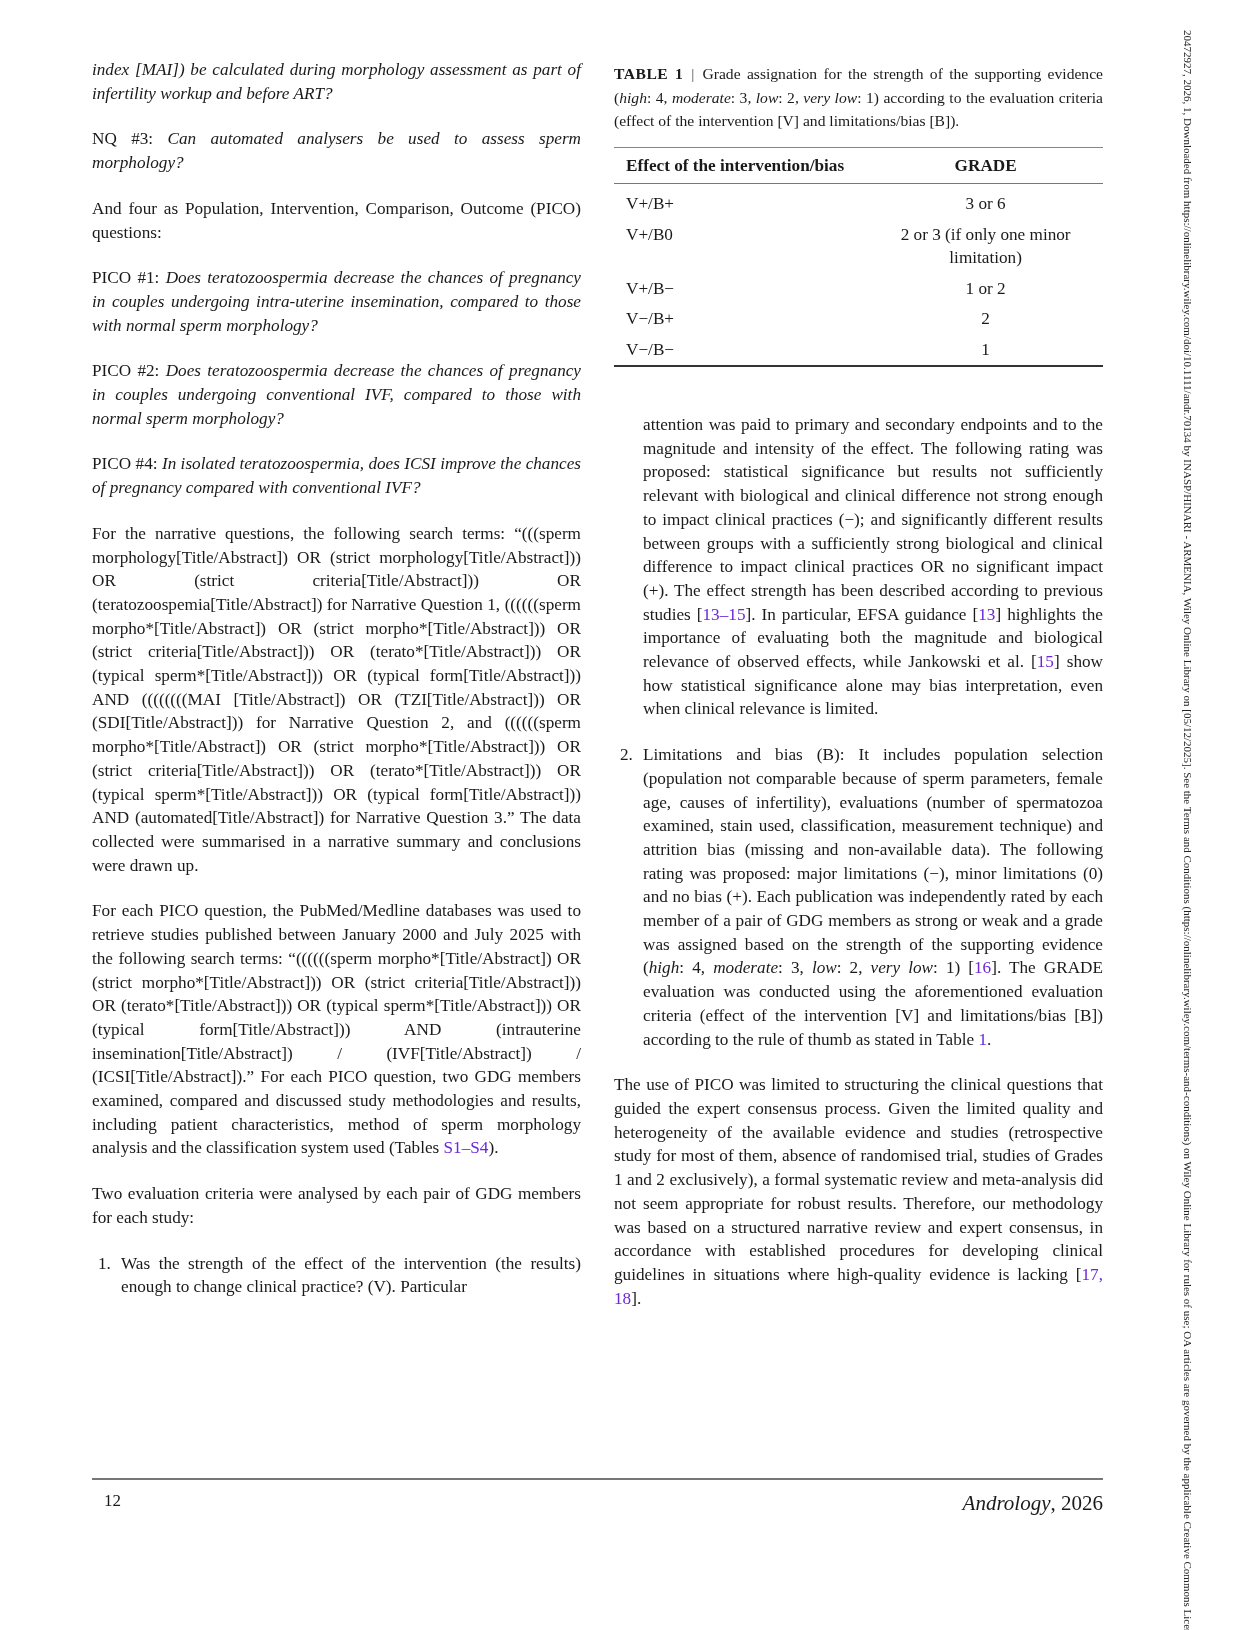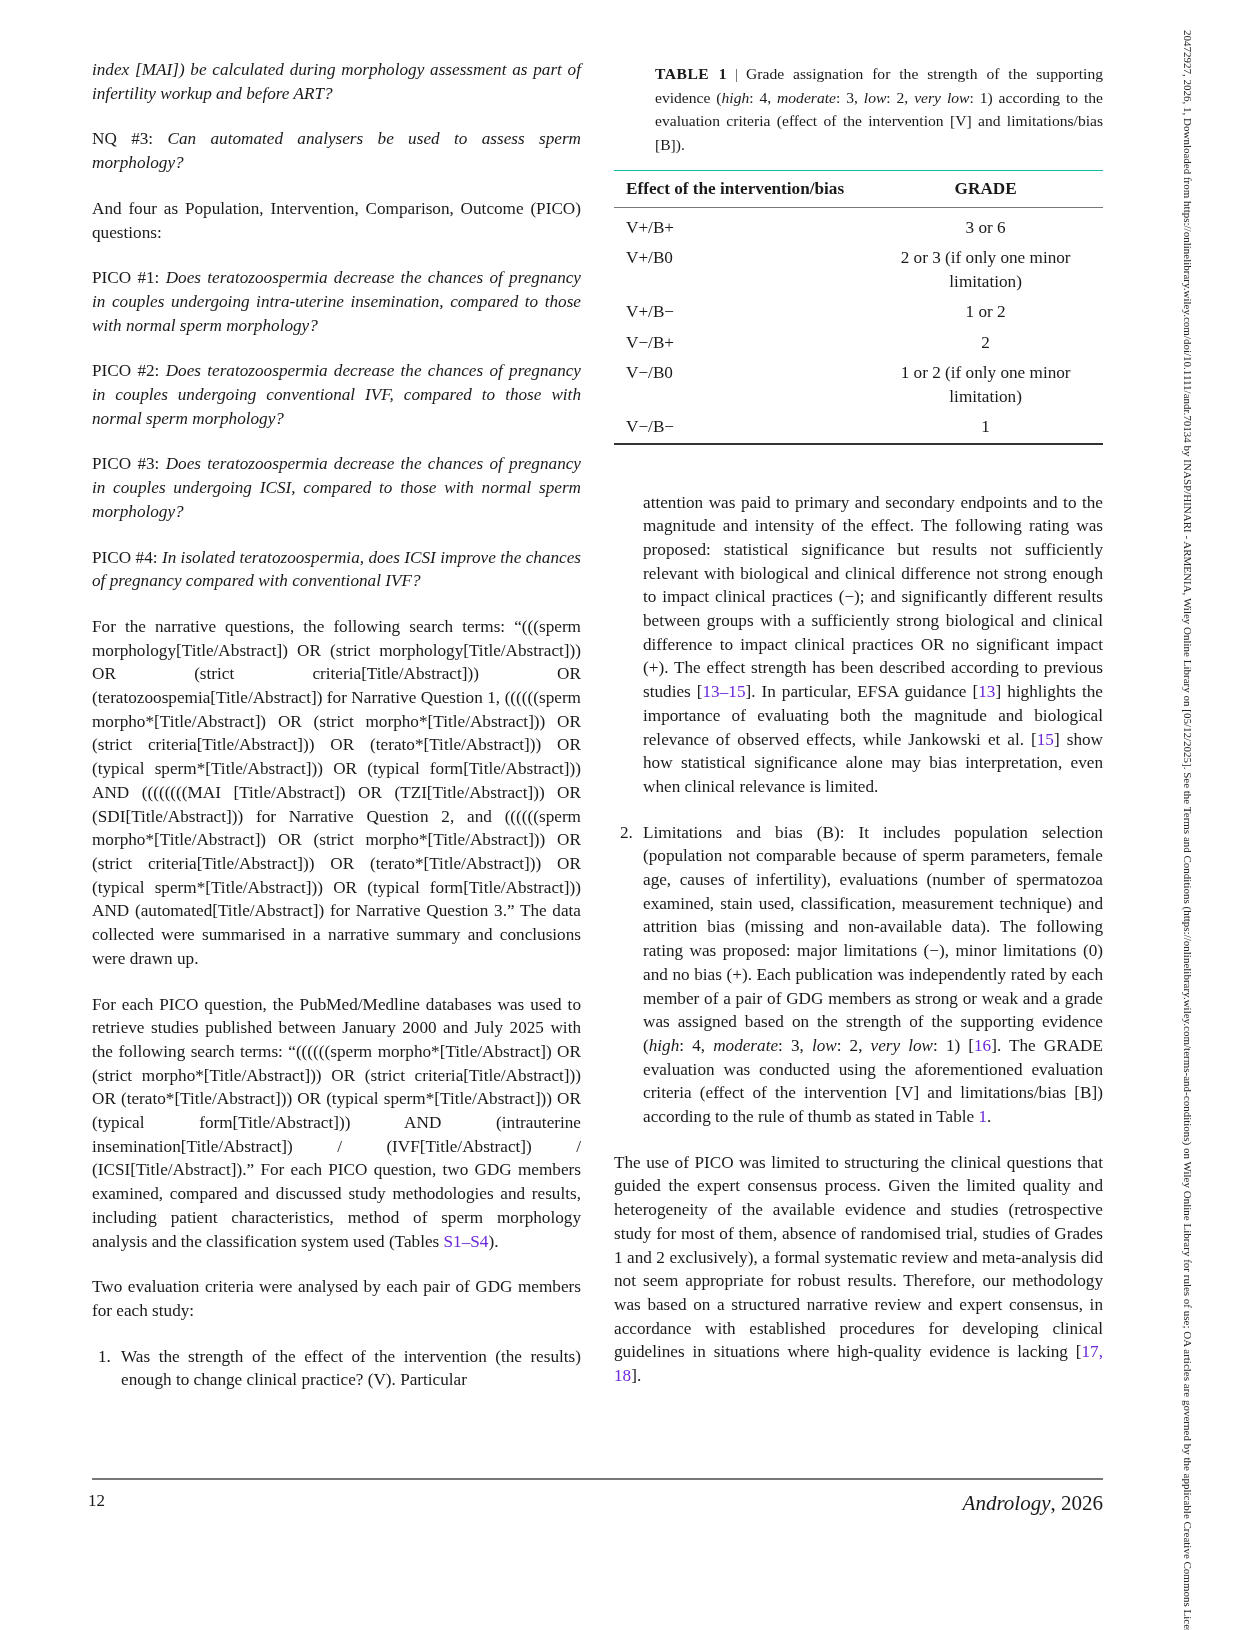--- a/index.html
+++ b/index.html
@@ -5,53 +5,52 @@
   html, body { margin: 0; padding: 0; background: #ffffff; }
   body { width: 1241px; height: 1630px; position: relative; overflow: hidden;
          font-family: "Liberation Serif", "DejaVu Serif", serif; color: #1a1a1a; }
   .col { position: absolute; top: 58px; width: 489px; font-size: 17.2px; line-height: 23.7px; }
   #left-col { left: 92px; }
   #right-col { left: 614px; }
   p { margin: 0 0 22px 0; text-align: justify; }
   p.tight { margin-bottom: 0; }
   i { font-style: italic; }
   a.ref { color: #6d28d9; text-decoration: none; }
-  .caption { font-size: 15.6px; line-height: 23.5px; text-align: justify; margin-top: 4px; margin-left: 41px; }
+  .caption { font-size: 15.6px; line-height: 23.5px; text-align: justify; margin-top: 4px; }
   .caption .lbl { font-weight: bold; letter-spacing: 0.5px; }
   .caption .bar { color: #555; padding: 0 8px; }
   table.grade { width: 100%; border-collapse: collapse; margin-top: 14px; font-size: 17.2px; }
   table.grade thead th { font-weight: bold; text-align: left; padding: 6px 12px 6px 12px; vertical-align: bottom; line-height: 23.5px; }
   table.grade thead tr { border-top: 1px solid #14b8a6; border-bottom: 1.5px solid #777; }
   table.grade thead th.grade-col { text-align: center; }
   table.grade tbody td { padding: 3px 12px 4px 12px; vertical-align: top; line-height: 23.5px; }
   table.grade tbody td.g { text-align: center; }
   table.grade tbody tr:first-child td { padding-top: 8px; }
   table.grade tbody tr:last-child { border-bottom: 2px solid #333; }
   table.grade tbody tr:last-child td { }
   ol.crit { margin: 0; padding: 0; list-style: none; }
   ol.crit li { position: relative; padding-left: 29px; text-align: justify; }
   ol.crit li .num { position: absolute; left: 6px; top: 0; }
   #footer-rule { position: absolute; left: 92px; top: 1478px; width: 1011px; height: 0; border-top: 2px solid #777; }
-  #page-number { position: absolute; left: 88px; top: 1491px; font-size: 17px; }
+  #page-number { position: absolute; left: 104px; top: 1491px; font-size: 17px; }
   #journal { position: absolute; right: 138px; top: 1491px; font-size: 21px; font-style: italic; text-align: center; }
   #journal .yr { font-style: normal; }
   #side-note { position: absolute; left: 1178px; top: 30px; width: 1580px; height: 16px;
                transform-origin: 0 0; transform: rotate(90deg) translate(0, -16px);
                font-family: "Liberation Serif", serif; font-size: 11px; white-space: nowrap; color: #222; }
 </style>
 </head>
 <body>
 
 <div id="left-col" class="col">
   <p><i>index [MAI]) be calculated during morphology assessment as part of infertility workup and before ART?</i></p>
   <p><span>NQ #3: </span><i>Can automated analysers be used to assess sperm morphology?</i></p>
   <p>And four as Population, Intervention, Comparison, Outcome (PICO) questions:</p>
   <p><span>PICO #1: </span><i>Does teratozoospermia decrease the chances of pregnancy in couples undergoing intra-uterine insemination, compared to those with normal sperm morphology?</i></p>
   <p><span>PICO #2: </span><i>Does teratozoospermia decrease the chances of pregnancy in couples undergoing conventional IVF, compared to those with normal sperm morphology?</i></p>
-  <p><span>PICO #3: </span><i>Does teratozoospermia decrease the chances of pregnancy in couples undergoing ICSI, compared to those with normal sperm morphology?</i></p>
   <p><span>PICO #4: </span><i>In isolated teratozoospermia, does ICSI improve the chances of pregnancy compared with conventional IVF?</i></p>
   <p>For the narrative questions, the following search terms: “(((sperm morphology[Title/Abstract]) OR (strict morphology[Title/Abstract])) OR (strict criteria[Title/Abstract])) OR (teratozoospemia[Title/Abstract]) for Narrative Question 1, ((((((sperm morpho*[Title/Abstract]) OR (strict morpho*[Title/Abstract])) OR (strict criteria[Title/Abstract])) OR (terato*[Title/Abstract])) OR (typical sperm*[Title/Abstract])) OR (typical form[Title/Abstract])) AND ((((((((MAI [Title/Abstract]) OR (TZI[Title/Abstract])) OR (SDI[Title/Abstract])) for Narrative Question 2, and ((((((sperm morpho*[Title/Abstract]) OR (strict morpho*[Title/Abstract])) OR (strict criteria[Title/Abstract])) OR (terato*[Title/Abstract])) OR (typical sperm*[Title/Abstract])) OR (typical form[Title/Abstract])) AND (automated[Title/Abstract]) for Narrative Question 3.” The data collected were summarised in a narrative summary and conclusions were drawn up.</p>
   <p><span>For each PICO question, the PubMed/Medline databases was used to retrieve studies published between January 2000 and July 2025 with the following search terms: “((((((sperm morpho*[Title/Abstract]) OR (strict morpho*[Title/Abstract])) OR (strict criteria[Title/Abstract])) OR (terato*[Title/Abstract])) OR (typical sperm*[Title/Abstract])) OR (typical form[Title/Abstract])) AND (intrauterine insemination[Title/Abstract]) / (IVF[Title/Abstract]) / (ICSI[Title/Abstract]).” For each PICO question, two GDG members examined, compared and discussed study methodologies and results, including patient characteristics, method of sperm morphology analysis and the classification system used (Tables </span><a class="ref">S1–S4</a><span>).</span></p>
   <p>Two evaluation criteria were analysed by each pair of GDG members for each study:</p>
   <ol class="crit">
     <li><span class="num">1.</span><span>Was the strength of the effect of the intervention (the results) enough to change clinical practice? (V). Particular</span></li>
   </ol>
 </div>
 
 <div id="right-col" class="col">
@@ -76,24 +75,20 @@
         </tr>
       <tr>
           <td>V+/B−</td>
           <td class="g">1 or 2</td>
         </tr>
       <tr>
           <td>V−/B+</td>
           <td class="g">2</td>
         </tr>
       <tr>
-          <td>V−/B0</td>
-          <td class="g">1 or 2 (if only one minor limitation)</td>
-        </tr>
-      <tr>
           <td>V−/B−</td>
           <td class="g">1</td>
         </tr>
     </tbody>
   </table>
 
   <ol class="crit" style="margin-top:46px">
     <li style="margin-bottom:22px"><span>attention was paid to primary and secondary endpoints and to the magnitude and intensity of the effect. The following rating was proposed: statistical significance but results not sufficiently relevant with biological and clinical difference not strong enough to impact clinical practices (−); and significantly different results between groups with a sufficiently strong biological and clinical difference to impact clinical practices OR no significant impact (+). The effect strength has been described according to previous studies [</span><a class="ref">13–15</a><span>]. In particular, EFSA guidance [</span><a class="ref">13</a><span>] highlights the importance of evaluating both the magnitude and biological relevance of observed effects, while Jankowski et al. [</span><a class="ref">15</a><span>] show how statistical significance alone may bias interpretation, even when clinical relevance is limited.</span></li>
     <li style="margin-bottom:22px"><span class="num">2.</span><span>Limitations and bias (B): It includes population selection (population not comparable because of sperm parameters, female age, causes of infertility), evaluations (number of spermatozoa examined, stain used, classification, measurement technique) and attrition bias (missing and non-available data). The following rating was proposed: major limitations (−), minor limitations (0) and no bias (+). Each publication was independently rated by each member of a pair of GDG members as strong or weak and a grade was assigned based on the strength of the supporting evidence (</span><i>high</i><span>: 4, </span><i>moderate</i><span>: 3, </span><i>low</i><span>: 2, </span><i>very low</i><span>: 1) [</span><a class="ref">16</a><span>]. The GRADE evaluation was conducted using the aforementioned evaluation criteria (effect of the intervention [V] and limitations/bias [B]) according to the rule of thumb as stated in Table </span><a class="ref">1</a><span>.</span></li>
   </ol>

